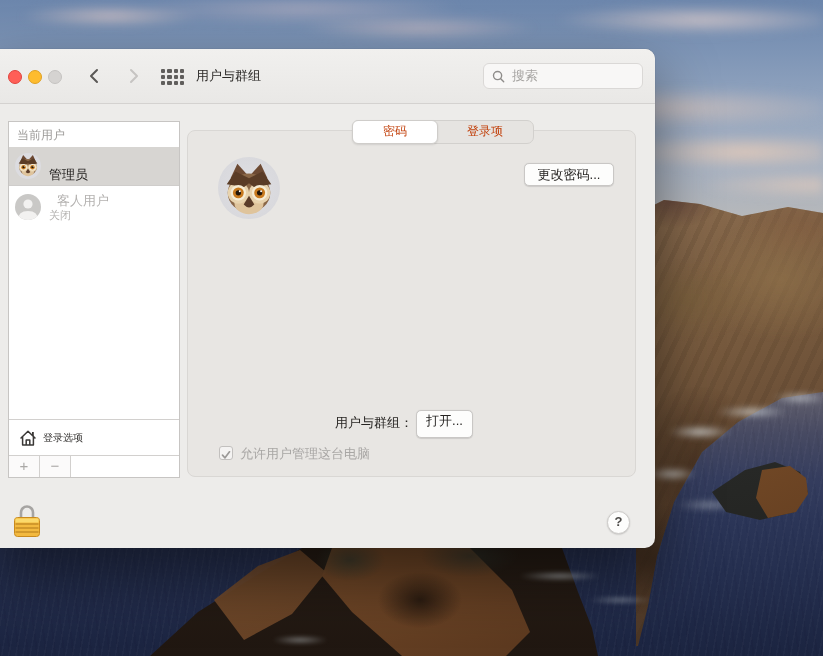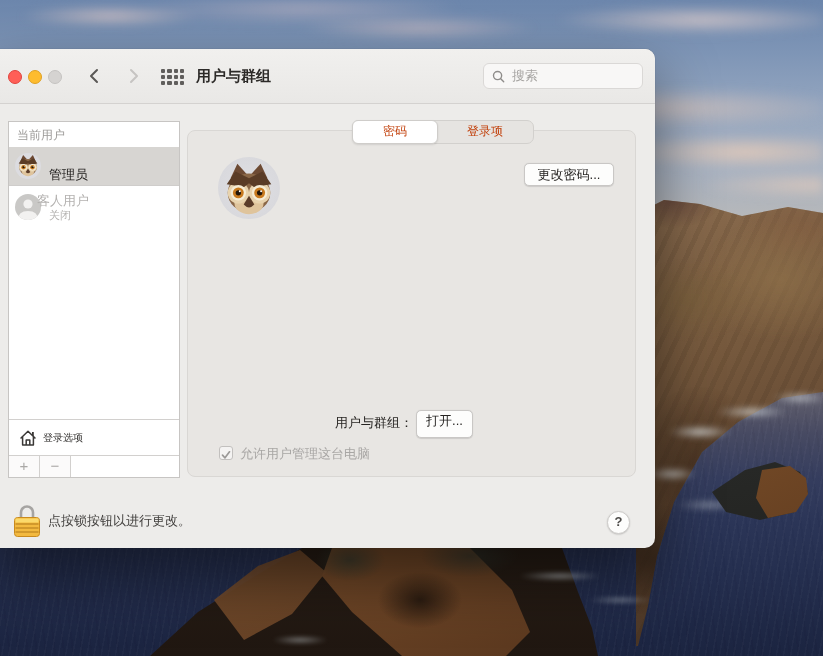--- a/index.html
+++ b/index.html
@@ -74,40 +74,40 @@
   .window{left:-12px;top:49px;width:667px;height:499px;border-radius:10px;
      background:#edecea;box-shadow:0 28px 60px rgba(0,0,0,.5),0 0 1px rgba(0,0,0,.35);
      z-index:10;overflow:hidden;}
   .toolbar{left:0;top:0;width:667px;height:54px;
      background:linear-gradient(#f1f0ee,#e9e8e6);border-bottom:1px solid #d4d2d0;}
   .light{width:12px;height:12px;border-radius:50%;top:21px;}
   .chev{width:18px;height:18px;top:18px;}
   .grid-icon{left:173px;top:20px;width:23px;height:16px;display:grid;
      grid-template-columns:repeat(4,1fr);grid-template-rows:repeat(3,1fr);gap:2px;}
   .grid-icon i{background:#605e5c;border-radius:1px;}
-  .win-title{left:208px;top:0;height:54px;line-height:54px;font-size:15px;
-     font-weight:700;color:#2c2a28;}
+  .win-title{left:208px;top:0;height:54px;line-height:54px;font-size:13px;
+     font-weight:400;color:#2c2a28;}
   .search{left:495px;top:14px;width:160px;height:26px;background:#f8f7f6;
      border:1px solid #dad8d6;border-radius:6px;display:flex;align-items:center;
      padding:0 8px;box-sizing:border-box;gap:5px;}
   .search input{border:none;outline:none;background:transparent;width:110px;
      font-size:13px;color:#4a4846;font-family:Liberation Mono, monospace;}
   .search input::placeholder{color:#a5a3a1;}
 
   
   .sidebar{left:20px;top:72px;width:172px;height:357px;background:#ffffff;
      border:1px solid #c7c5c3;box-sizing:border-box;}
   .sb-header{font-size:12px;color:#9c9a98;padding:5px 7px 3px 8px;}
   .sb-row{position:relative;height:38px;}
   .sb-row.sel{background:#d7d5d2;border-bottom:1px solid #cfcdcb;}
   .sb-avatar{position:absolute;left:6px;top:6px;width:26px;height:26px;border-radius:50%;
      background:#dcdce0;overflow:hidden;}
   .sb-name{position:absolute;left:40px;top:0;height:38px;line-height:38px;
      font-size:13px;color:#1c1a18;margin-top:9px;}
-  .guest-name{position:absolute;left:28px;top:4px;font-size:13px;color:#b3b1af;}
+  .guest-name{position:absolute;left:48px;top:4px;font-size:13px;color:#b3b1af;}
   .guest-status{position:absolute;left:40px;top:20px;font-size:11px;color:#b3b1af;}
   .login-row{position:absolute;left:0;bottom:21px;width:100%;height:36px;
      border-top:1px solid #d2d0ce;}
   .login-label{position:absolute;left:34px;top:0;height:36px;line-height:36px;
      font-size:10px;color:#2f2d2b;}
   .pm-bar{position:absolute;left:0;bottom:0;width:100%;height:21px;
      border-top:1px solid #d2d0ce;display:flex;}
   .pm-btn{width:30px;height:100%;border-right:1px solid #d2d0ce;color:#aaa8a6;
      font-size:15px;line-height:20px;text-align:center;background:#fbfafa;}
 
@@ -298,16 +298,15 @@
     <div class="abs lock">
       <svg width="26" height="33" viewBox="0 0 26 33">
         <path d="M7,15 V8.5 a6,6 0 0 1 12,0 V15" fill="none" stroke="#a6a4a2" stroke-width="2.6"></path>
         <rect x="0.5" y="13.5" width="25" height="19" rx="3" fill="#f3b93f" stroke="#c98a1e" stroke-width="1"></rect>
         <rect x="1.5" y="14.5" width="23" height="4" fill="#fbd96b"></rect>
         <line x1="1.5" y1="20" x2="24.5" y2="20" stroke="rgba(150,95,10,.5)" stroke-width="1.4"></line>
         <line x1="1.5" y1="24" x2="24.5" y2="24" stroke="rgba(150,95,10,.5)" stroke-width="1.4"></line>
         <line x1="1.5" y1="28" x2="24.5" y2="28" stroke="rgba(150,95,10,.5)" stroke-width="1.4"></line>
       </svg>
     </div>
-    <div class="abs lock-text">点按锁按钮以进行更改。</div>
     <div class="abs help-btn">?</div>
   </div>
 </div>
 
 </body></html>

